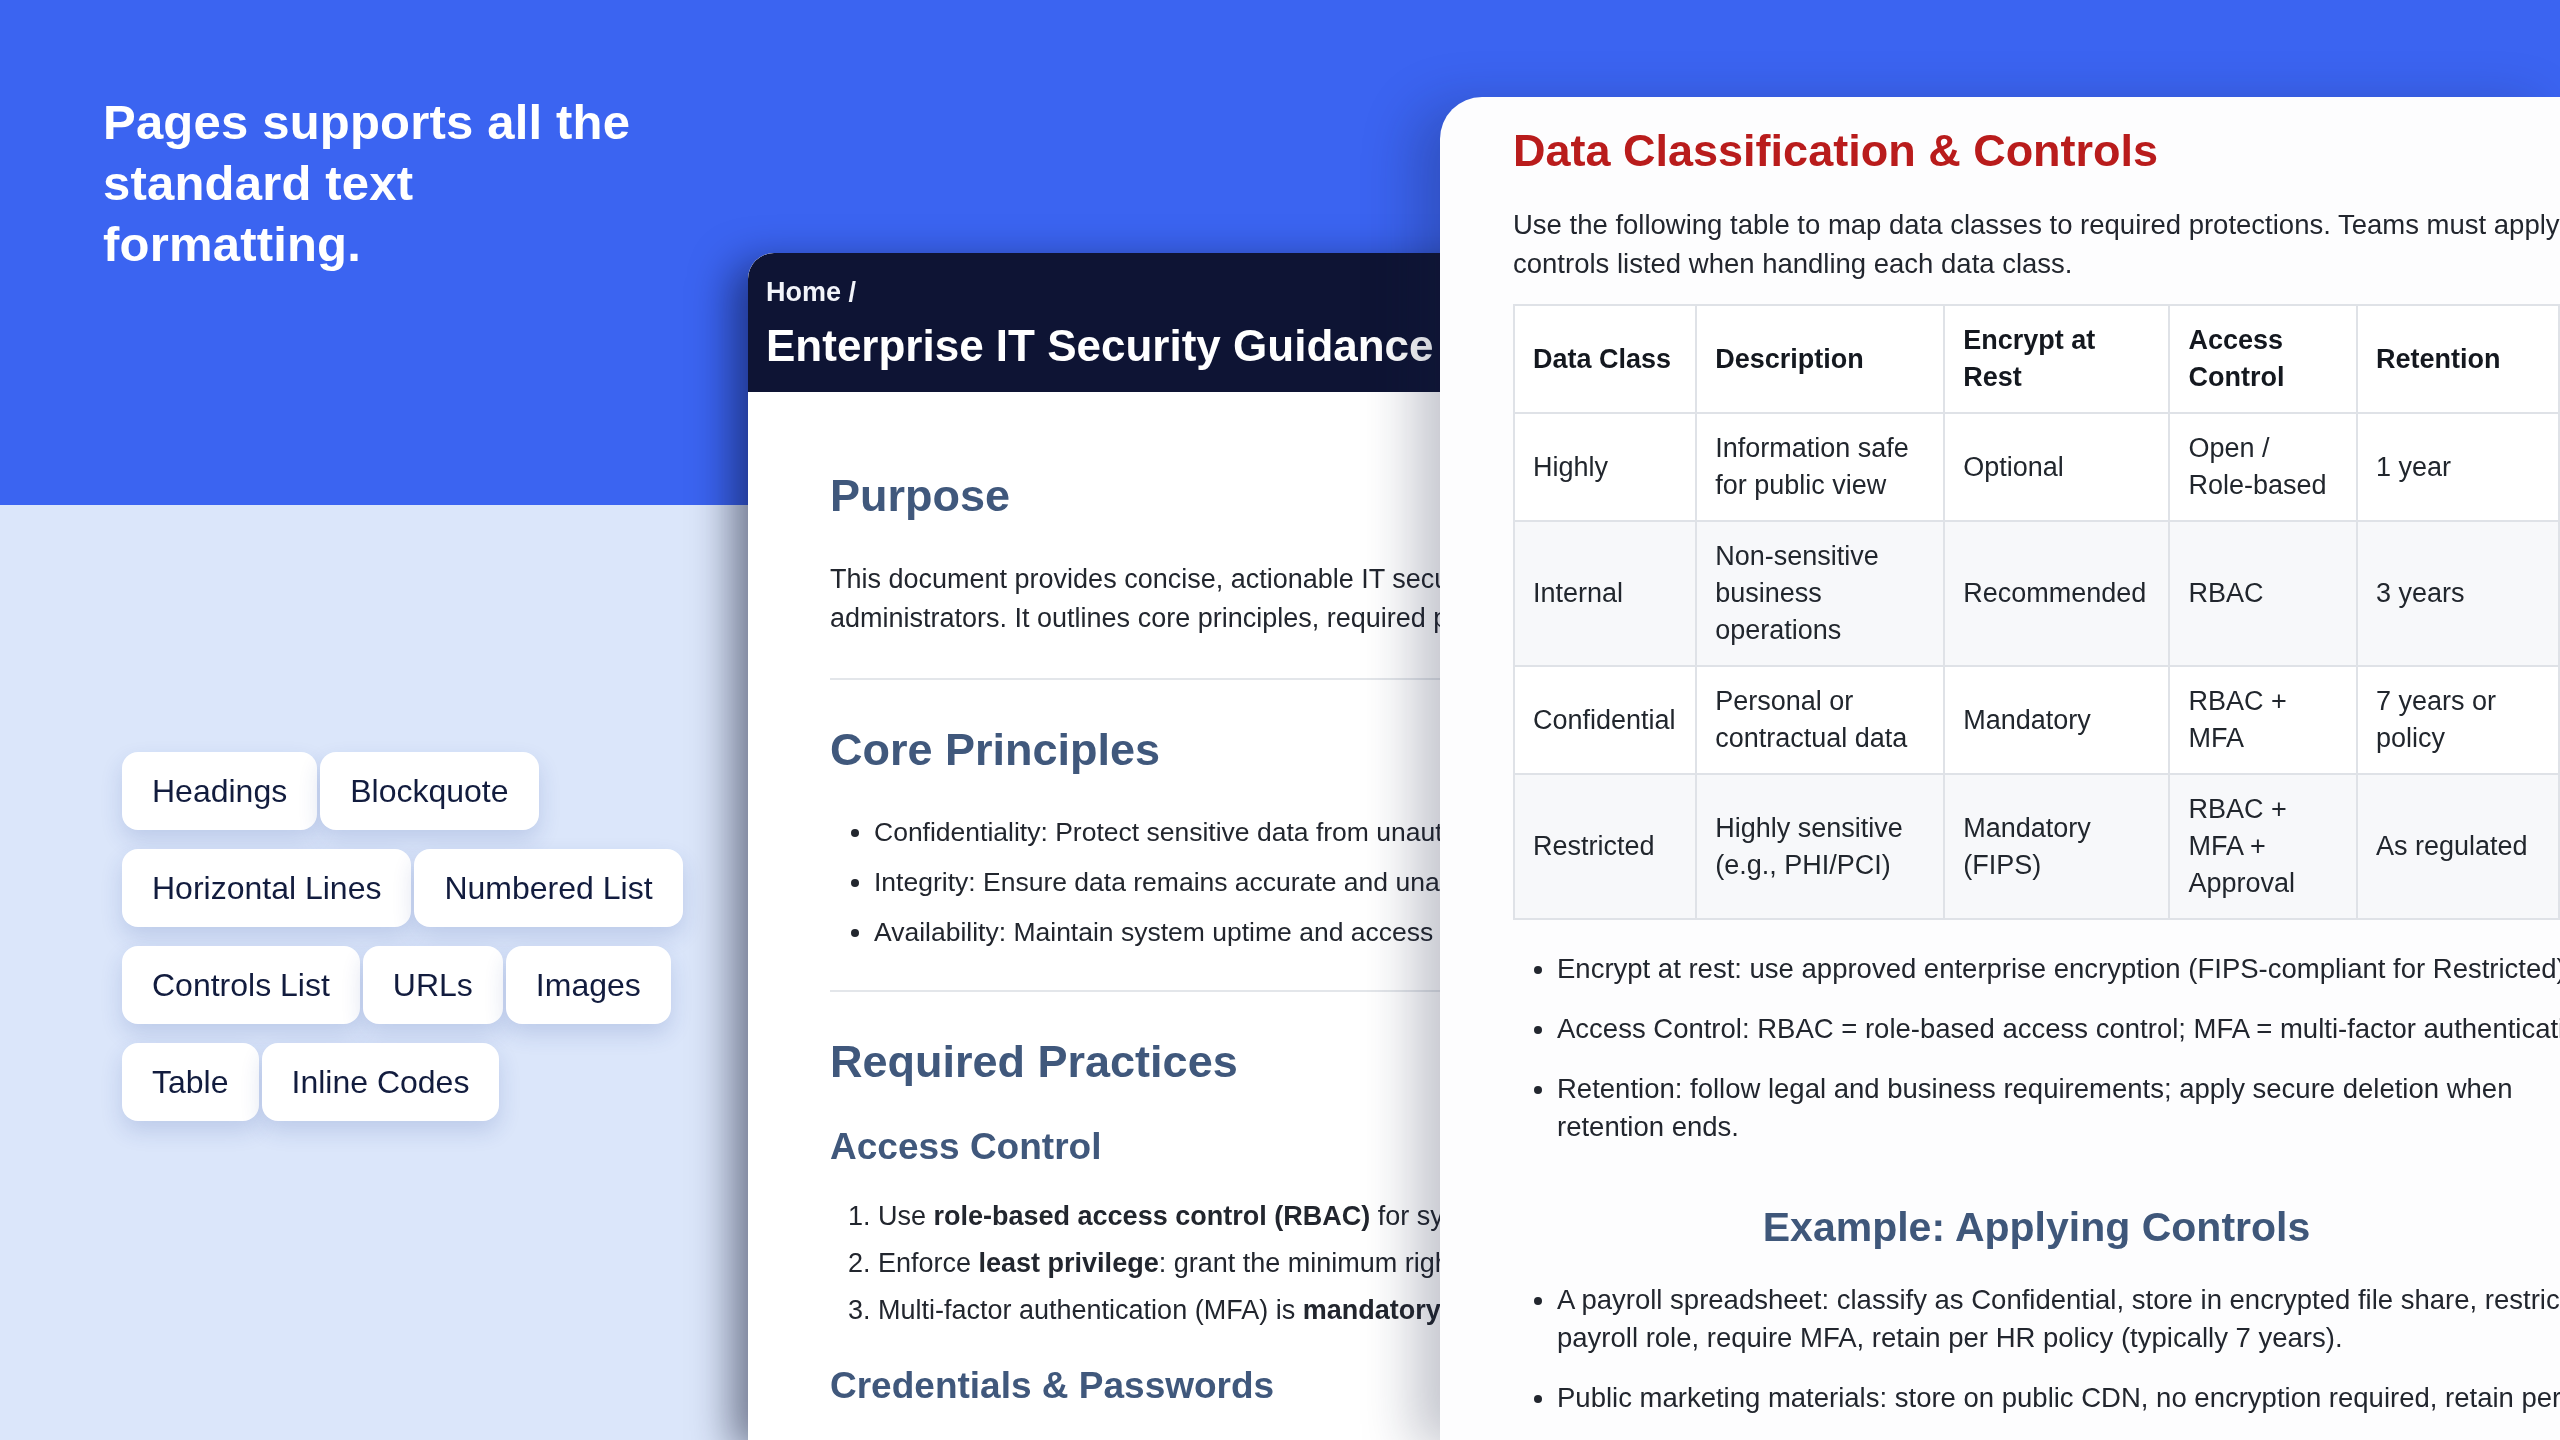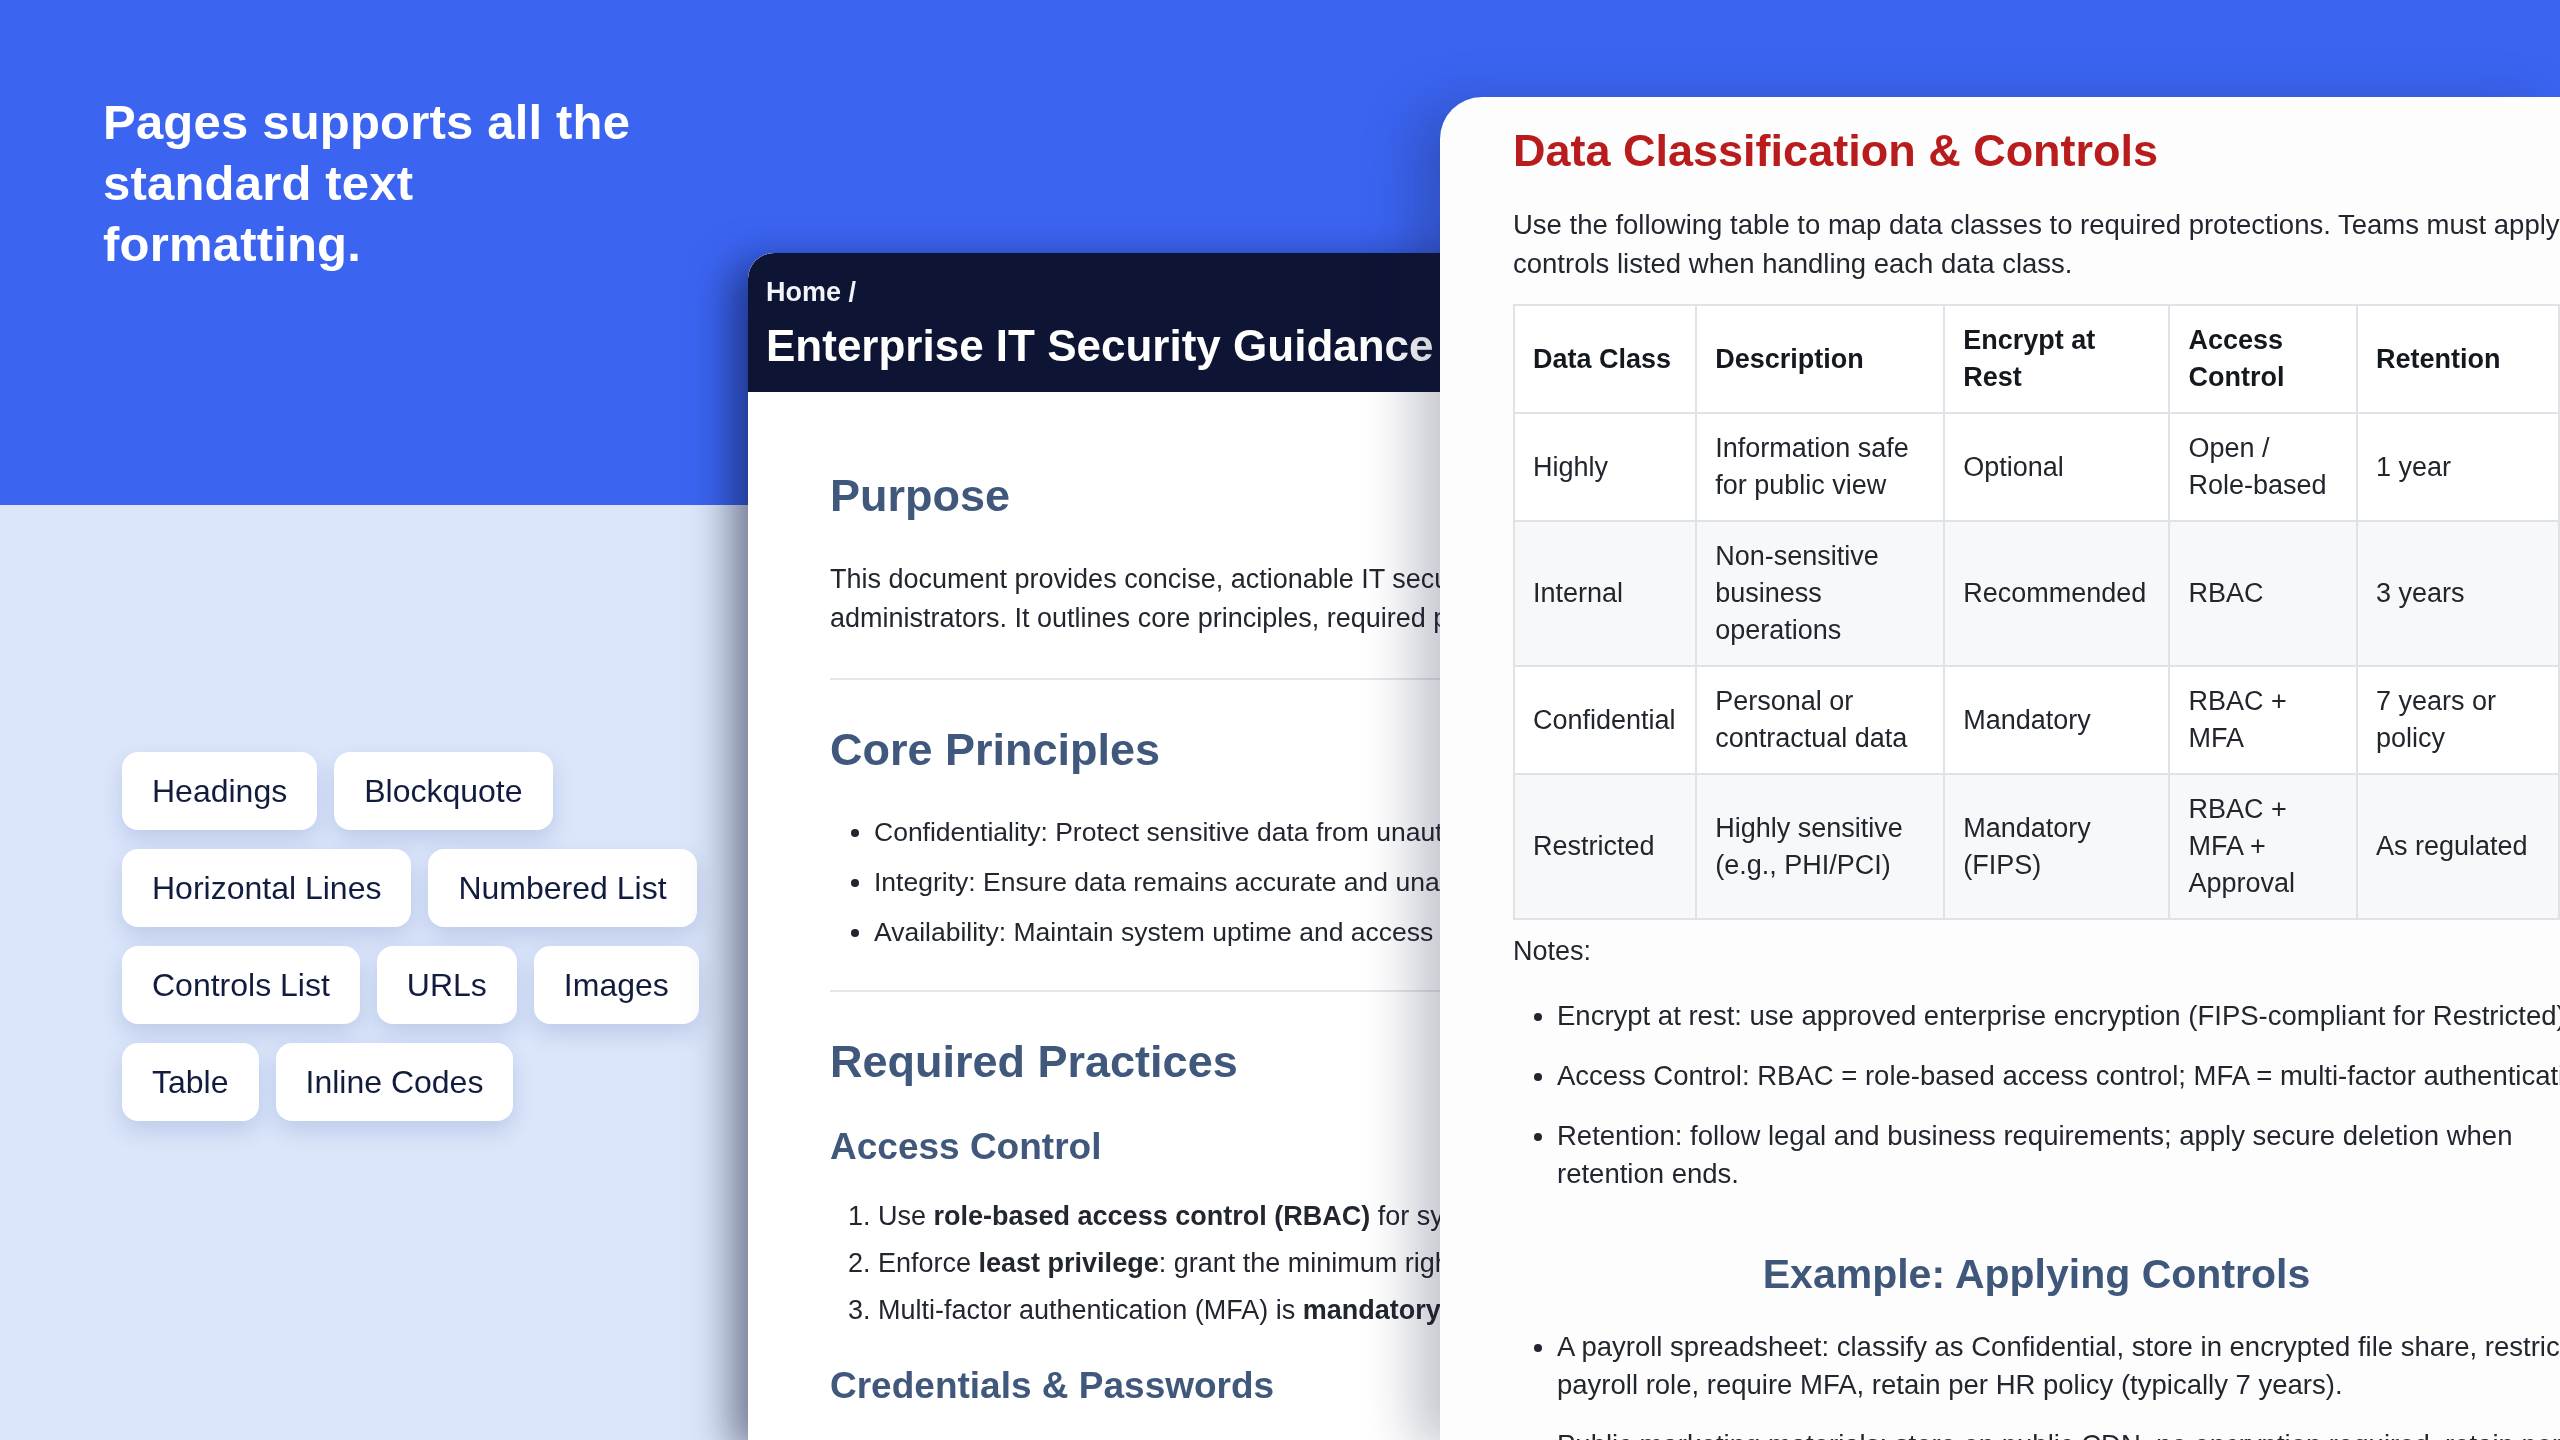--- a/index.html
+++ b/index.html
@@ -12,21 +12,21 @@
   
   .hero-band{position:absolute;top:0;left:0;right:0;height:505px;background:#3b64f1;}
   .hero-title{
     position:absolute;left:103px;top:92px;width:700px;
     color:#ffffff;font-size:49px;font-weight:700;line-height:61px;
     white-space:pre-line;letter-spacing:.2px;
   }
   
   .pills{
     position:absolute;left:122px;top:752px;width:630px;
-    display:flex;flex-wrap:wrap;gap:19px 17px;
+    display:flex;flex-wrap:wrap;gap:19px 3px;
   }
   .pill{
     background:#ffffff;color:#121c3e;
     font-size:32px;line-height:32px;
     padding:23px 30px;border-radius:16px;
     box-shadow:0 10px 22px rgba(30,60,150,.16);
     white-space:nowrap;
   }
   
   .doc-panel{
@@ -179,21 +179,20 @@
       <tr class="alt">
         <td>Restricted</td>
         <td>Highly sensitive (e.g., PHI/PCI)</td>
         <td>Mandatory (FIPS)</td>
         <td>RBAC + MFA + Approval</td>
         <td>As regulated</td>
       </tr>
     </tbody>
   </table>
 
-  <p class="notes-label">Notes:</p>
   <ul class="card-ul">
     <li>
       <span class="ln">Encrypt at rest: use approved enterprise encryption (FIPS-compliant for Restricted).</span>
     </li>
     <li>
       <span class="ln">Access Control: RBAC = role-based access control; MFA = multi-factor authentication.</span>
     </li>
     <li>
       <span class="ln">Retention: follow legal and business requirements; apply secure deletion when</span><br>
       <span class="ln">retention ends.</span>

